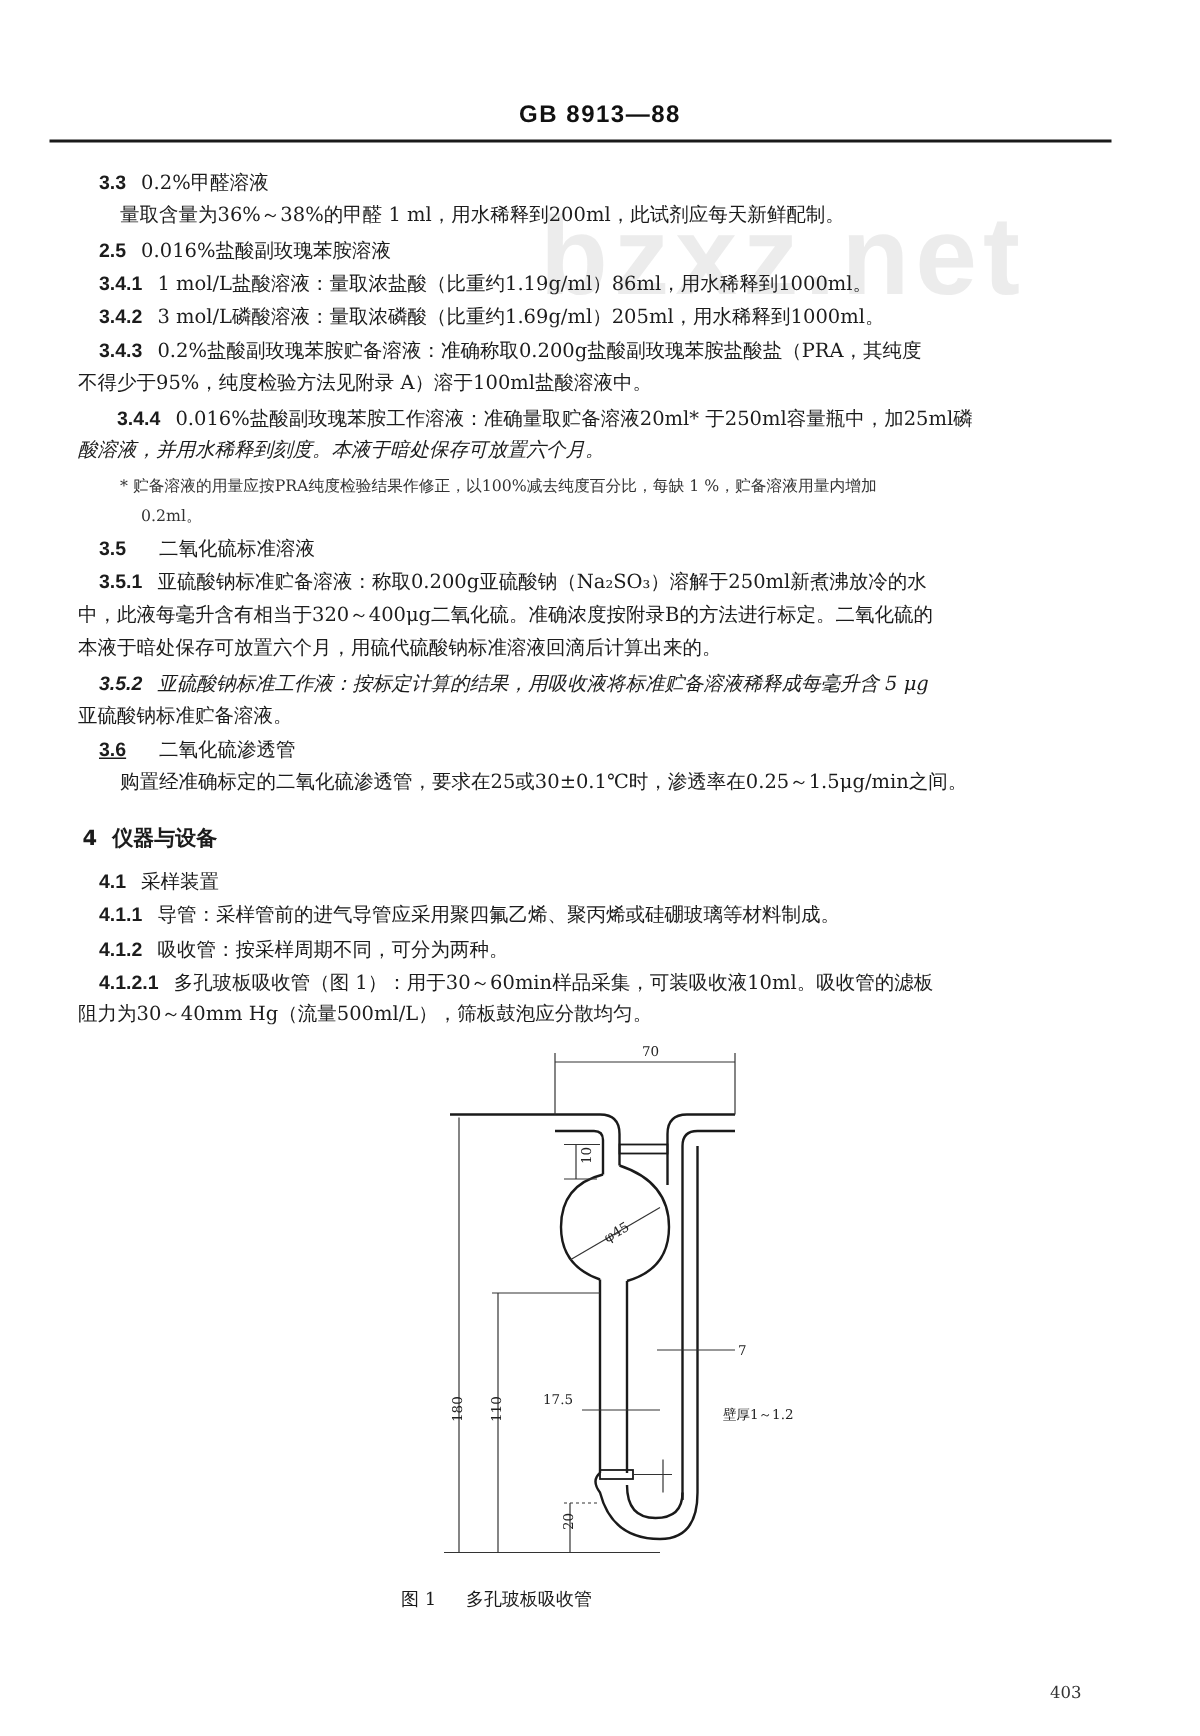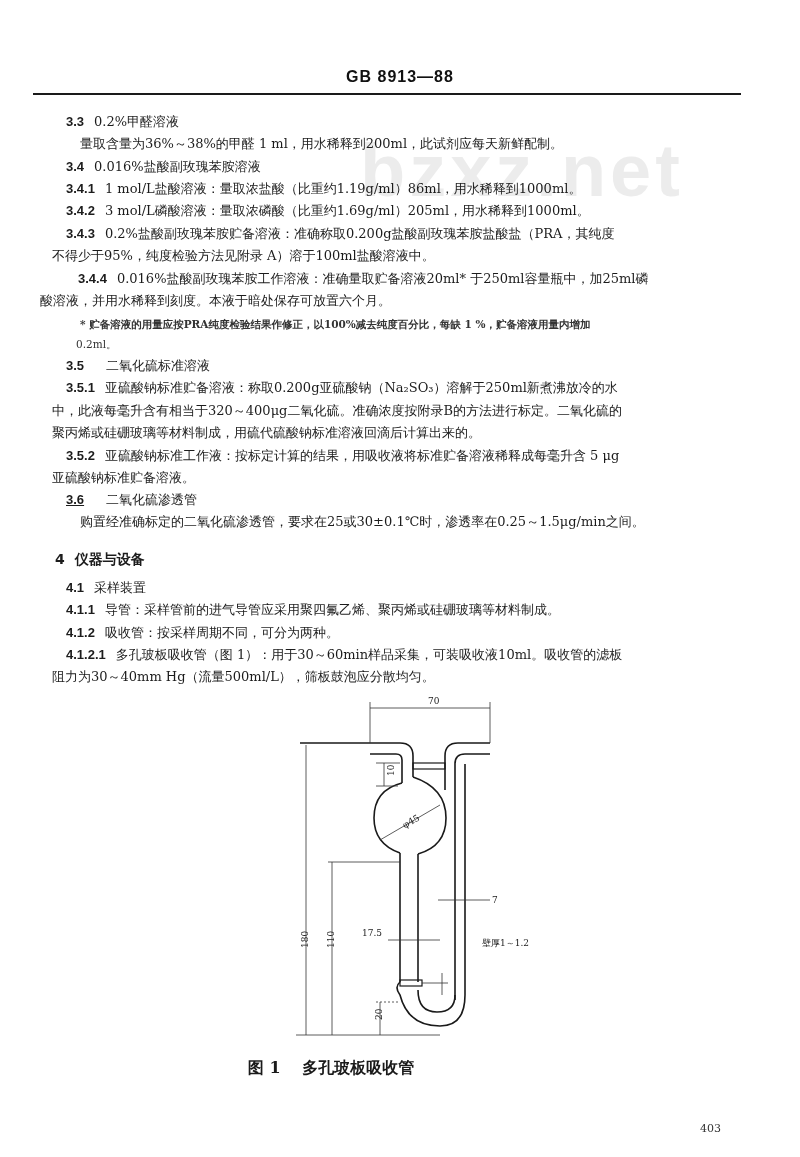--- a/index.html
+++ b/index.html
@@ -18,22 +18,22 @@
       position: absolute; font-size: 13px; line-height: 16px; white-space: nowrap; color: #1c1c1c;
     }
     .num {
       font-family: "Liberation Sans", "DejaVu Sans", sans-serif; font-weight: bold; font-size: 13px;
       margin-right: 10px;
     }
     .note { font-size: 10.5px; color: #333; }
     .sec4 { font-family: "DejaVu Sans", sans-serif; font-weight: bold; font-size: 14px; }
     .figure { position: absolute; left: 290px; top: 690px; width: 260px; height: 400px; }
     .caption {
-      position: absolute; top: 1058px; left: 0; width: 640px; text-align: center; font-size: 16px;
-      padding-left: 22px; box-sizing: border-box; font-weight: bold;
+      position: absolute; top: 1058px; left: 0; width: 640px; text-align: center; font-size: 12px;
+      padding-left: 22px; box-sizing: border-box;
     }
     .caption span { margin: 0 8px; }
     .pagenum {
       position: absolute; top: 1122px; left: 700px; font-size: 11px; color: #333; text-align: center;
     }
     .watermark {
       position: absolute; top: 128px; left: 360px; font-family: Liberation Sans, sans-serif;
       font-weight: bold; font-size: 74px; color: rgba(200,200,200,0.35); letter-spacing: 4px;
     }
     .dim { font-family: "DejaVu Serif", serif; font-size: 9px; fill: #222; }
@@ -47,48 +47,48 @@
 <div class="watermark">bzxz.net</div>
 
 <div class="content">
 
   <div class="line" style="top:114px;left:66px;">
     <span class="num">3.3</span><span>0.2%甲醛溶液</span>
   </div>
   <div class="line" style="top:136px;left:80px;">量取含量为36%～38%的甲醛 1 ml，用水稀释到200ml，此试剂应每天新鲜配制。</div>
 
   <div class="line" style="top:159px;left:66px;">
-    <span class="num">3.4</span><span>0.016%盐酸副玫瑰苯胺溶液</span>
+    <span class="num">2.5</span><span>0.016%盐酸副玫瑰苯胺溶液</span>
   </div>
   <div class="line" style="top:181px;left:66px;">
     <span class="num">3.4.1</span><span>1 mol/L盐酸溶液：量取浓盐酸（比重约1.19g/ml）86ml，用水稀释到1000ml。</span>
   </div>
   <div class="line" style="top:203px;left:66px;">
     <span class="num">3.4.2</span><span>3 mol/L磷酸溶液：量取浓磷酸（比重约1.69g/ml）205ml，用水稀释到1000ml。</span>
   </div>
   <div class="line" style="top:226px;left:66px;">
     <span class="num">3.4.3</span><span>0.2%盐酸副玫瑰苯胺贮备溶液：准确称取0.200g盐酸副玫瑰苯胺盐酸盐（PRA，其纯度</span>
   </div>
   <div class="line" style="top:248px;left:52px;">不得少于95%，纯度检验方法见附录 A）溶于100ml盐酸溶液中。</div>
   <div class="line" style="top:271px;left:78px;">
     <span class="num">3.4.4</span><span>0.016%盐酸副玫瑰苯胺工作溶液：准确量取贮备溶液20ml* 于250ml容量瓶中，加25ml磷</span>
   </div>
-  <div class="line" style="top:293px;left:40px;">酸溶液，并用水稀释到刻度。本液于暗处保存可放置六个月。</div>
-  <div class="line note" style="top:316px;left:80px;font-weight:bold;">* 贮备溶液的用量应按PRA纯度检验结果作修正，以100%减去纯度百分比，每缺 1 %，贮备溶液用量内增加</div>
-  <div class="line note" style="top:336px;left:76px;">0.2ml。</div>
+  <div class="line" style="top:293px;left:52px;font-style:italic;">酸溶液，并用水稀释到刻度。本液于暗处保存可放置六个月。</div>
+  <div class="line note" style="top:316px;left:80px;">* 贮备溶液的用量应按PRA纯度检验结果作修正，以100%减去纯度百分比，每缺 1 %，贮备溶液用量内增加</div>
+  <div class="line note" style="top:336px;left:94px;">0.2ml。</div>
 
   <div class="line" style="top:358px;left:66px;">
     <span class="num" style="margin-right:22px;">3.5</span><span>二氧化硫标准溶液</span>
   </div>
   <div class="line" style="top:380px;left:66px;">
     <span class="num">3.5.1</span><span>亚硫酸钠标准贮备溶液：称取0.200g亚硫酸钠（Na₂SO₃）溶解于250ml新煮沸放冷的水</span>
   </div>
   <div class="line" style="top:403px;left:52px;">中，此液每毫升含有相当于320～400μg二氧化硫。准确浓度按附录B的方法进行标定。二氧化硫的</div>
-  <div class="line" style="top:425px;left:52px;">聚丙烯或硅硼玻璃等材料制成，用硫代硫酸钠标准溶液回滴后计算出来的。</div>
-  <div class="line" style="top:448px;left:66px;">
+  <div class="line" style="top:425px;left:52px;">本液于暗处保存可放置六个月，用硫代硫酸钠标准溶液回滴后计算出来的。</div>
+  <div class="line" style="top:448px;left:66px;font-style:italic;">
     <span class="num">3.5.2</span><span>亚硫酸钠标准工作液：按标定计算的结果，用吸收液将标准贮备溶液稀释成每毫升含 5 μg</span>
   </div>
   <div class="line" style="top:470px;left:52px;">亚硫酸钠标准贮备溶液。</div>
 
   <div class="line" style="top:492px;left:66px;">
     <span class="num" style="margin-right:22px;text-decoration:underline;">3.6</span><span>二氧化硫渗透管</span>
   </div>
   <div class="line" style="top:514px;left:80px;">购置经准确标定的二氧化硫渗透管，要求在25或30±0.1℃时，渗透率在0.25～1.5μg/min之间。</div>
 
   <div class="line" style="top:551px;left:55px;">

